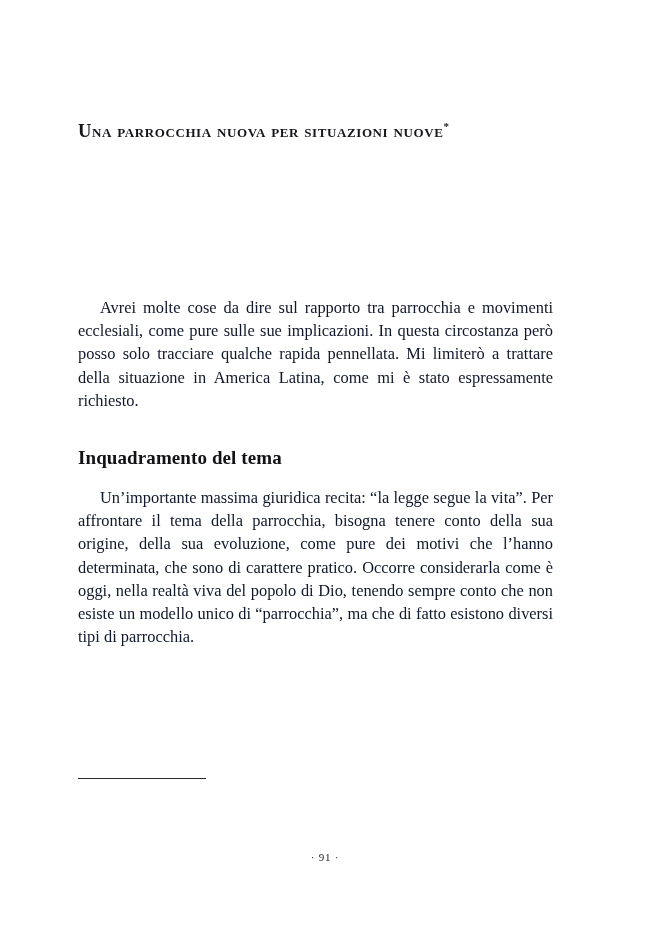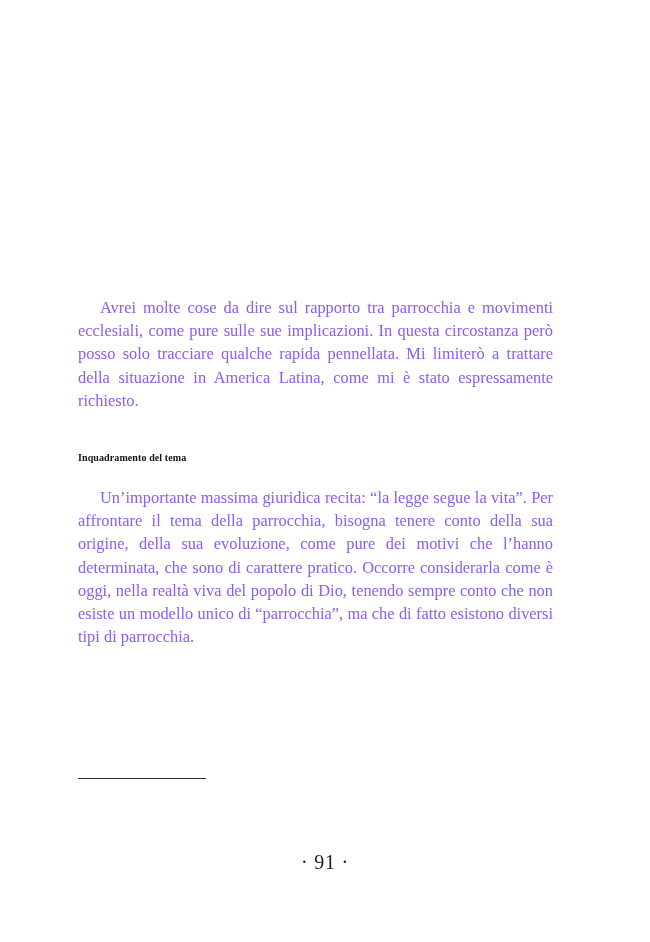--- a/index.html
+++ b/index.html
@@ -54,34 +54,34 @@
     top: 296px;
     width: 475px;
   }
 
   p.body {
     margin: 0;
     font-size: 16.4px;
     line-height: 23.2px;
     text-align: justify;
     text-justify: inter-word;
-    color: #8b5cf6;
+    color: #0f172a;
     hyphens: none;
   }
   p.body.indented {
     text-indent: 22px;
   }
 
   .spacer-after-first {
     height: 34px;
   }
 
   h2.section-heading {
     margin: 0;
-    font-size: 10px;
+    font-size: 19px;
     font-weight: bold;
     line-height: 23px;
     color: #121216;
     text-align: left;
     letter-spacing: 0.1px;
   }
 
   .spacer-after-heading {
     height: 17px;
   }
@@ -113,30 +113,31 @@
     line-height: 0;
   }
 
   
   .folio {
     position: absolute;
     left: 0;
     top: 851px;
     width: 650px;
     text-align: center;
-    font-size: 20px;
+    font-size: 11px;
     color: #1f1f1f;
     letter-spacing: 0.8px;
   }
 </style>
 </head>
 <body>
 
 <div class="page">
 
+  <h1 class="chapter-title"><span>Una parrocchia nuova per situazioni nuove</span><span class="footnote-mark">*</span></h1>
 
   <div class="textblock">
 
     <p class="body indented">Avrei molte cose da dire sul rapporto tra parrocchia e movimenti ecclesiali, come pure sulle sue implicazioni. In questa circostanza però posso solo tracciare qualche rapida pennellata. Mi limiterò a trattare della situazione in America Latina, come mi è stato espressamente richiesto.</p>
 
     <div class="spacer-after-first"></div>
 
     <h2 class="section-heading">Inquadramento del tema</h2>
 
     <div class="spacer-after-heading"></div>

